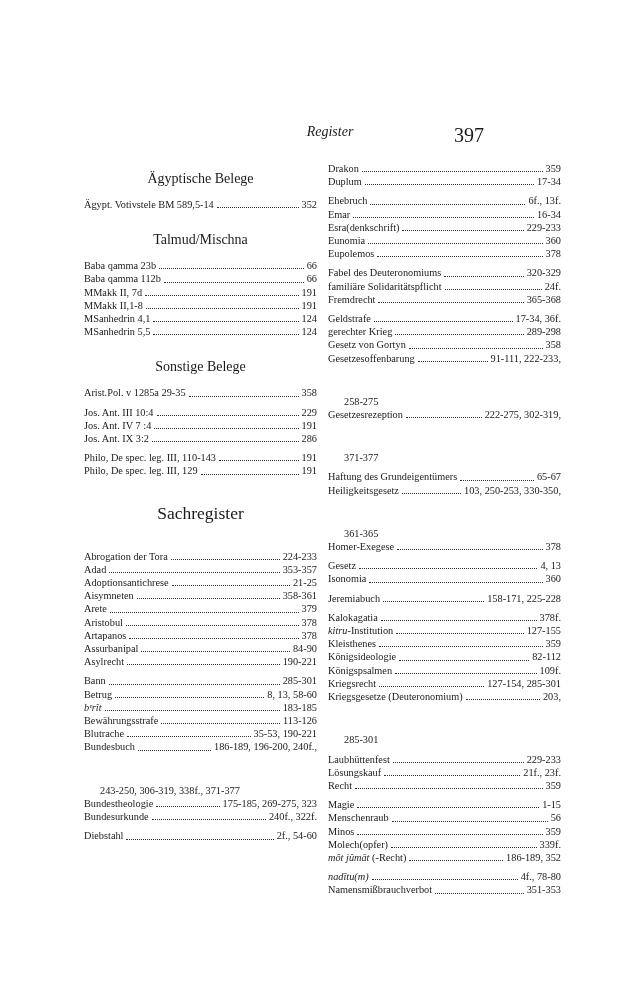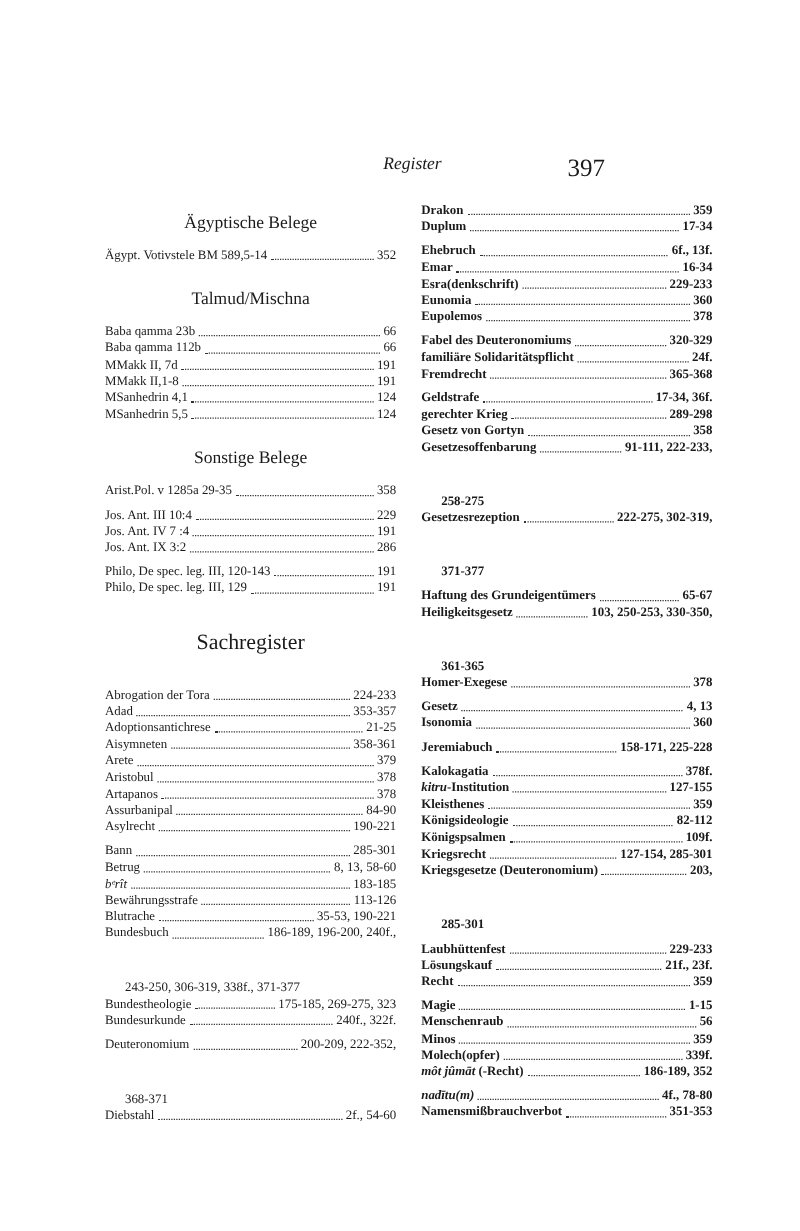--- a/index.html
+++ b/index.html
@@ -12,21 +12,21 @@
   }
   .running-title {
     position: absolute; left: 280px; width: 100px; text-align: center;
     font-style: italic; font-size: 14px; top: 0;
   }
   .page-number {
     position: absolute; right: 72px; top: 0; font-size: 20px;
   }
   .col { position: absolute; top: 150px; width: 233px; font-size: 10.3px; line-height: 13.2px; }
   .col-left { left: 84px; }
-  .col-right { left: 337px; font-weight: bold; }
+  .col-right { left: 328px; }
   .heading {
     text-align: center; font-size: 14px; line-height: 18px; margin: 20px 0 10px 0;
   }
   .heading.big { font-size: 17.5px; line-height: 22px; margin: 24px 0 26px 0; }
   .group { margin-bottom: 6px; }
   .entry { position: relative; }
   .entry-line { display: flex; align-items: baseline; white-space: nowrap; }
   .term { flex: 0 0 auto; }
   .term.it { font-style: italic; }
   .it { font-style: italic; }
@@ -130,21 +130,21 @@
         <div class="entry-line">
           <span class="term">Jos. Ant. IX 3:2</span>
           <span class="leader"></span>
           <span class="pages">286</span>
         </div>
       </div>
     </div>
     <div class="group">
       <div class="entry">
         <div class="entry-line">
-          <span class="term">Philo, De spec. leg. III, 120-143</span>
+          <span class="term">Philo, De spec. leg. III, 110-143</span>
           <span class="leader"></span>
           <span class="pages">191</span>
         </div>
       </div>
       <div class="entry">
         <div class="entry-line">
           <span class="term">Philo, De spec. leg. III, 129</span>
           <span class="leader"></span>
           <span class="pages">191</span>
         </div>
@@ -269,28 +269,20 @@
       </div>
       <div class="entry">
         <div class="entry-line">
           <span class="term">Bundesurkunde</span>
           <span class="leader"></span>
           <span class="pages">240f., 322f.</span>
         </div>
       </div>
     </div>
     <div class="group">
-      <div class="entry">
-        <div class="entry-line">
-          <span class="term">Deuteronomium</span>
-          <span class="leader"></span>
-          <span class="pages">200-209, 222-352,</span>
-        </div>
-        <div class="cont">368-371</div>
-      </div>
       <div class="entry">
         <div class="entry-line">
           <span class="term">Diebstahl</span>
           <span class="leader"></span>
           <span class="pages">2f., 54-60</span>
         </div>
       </div>
     </div>
   </div>
 <div class="col col-right" id="col-right" style="top: 162px;">

